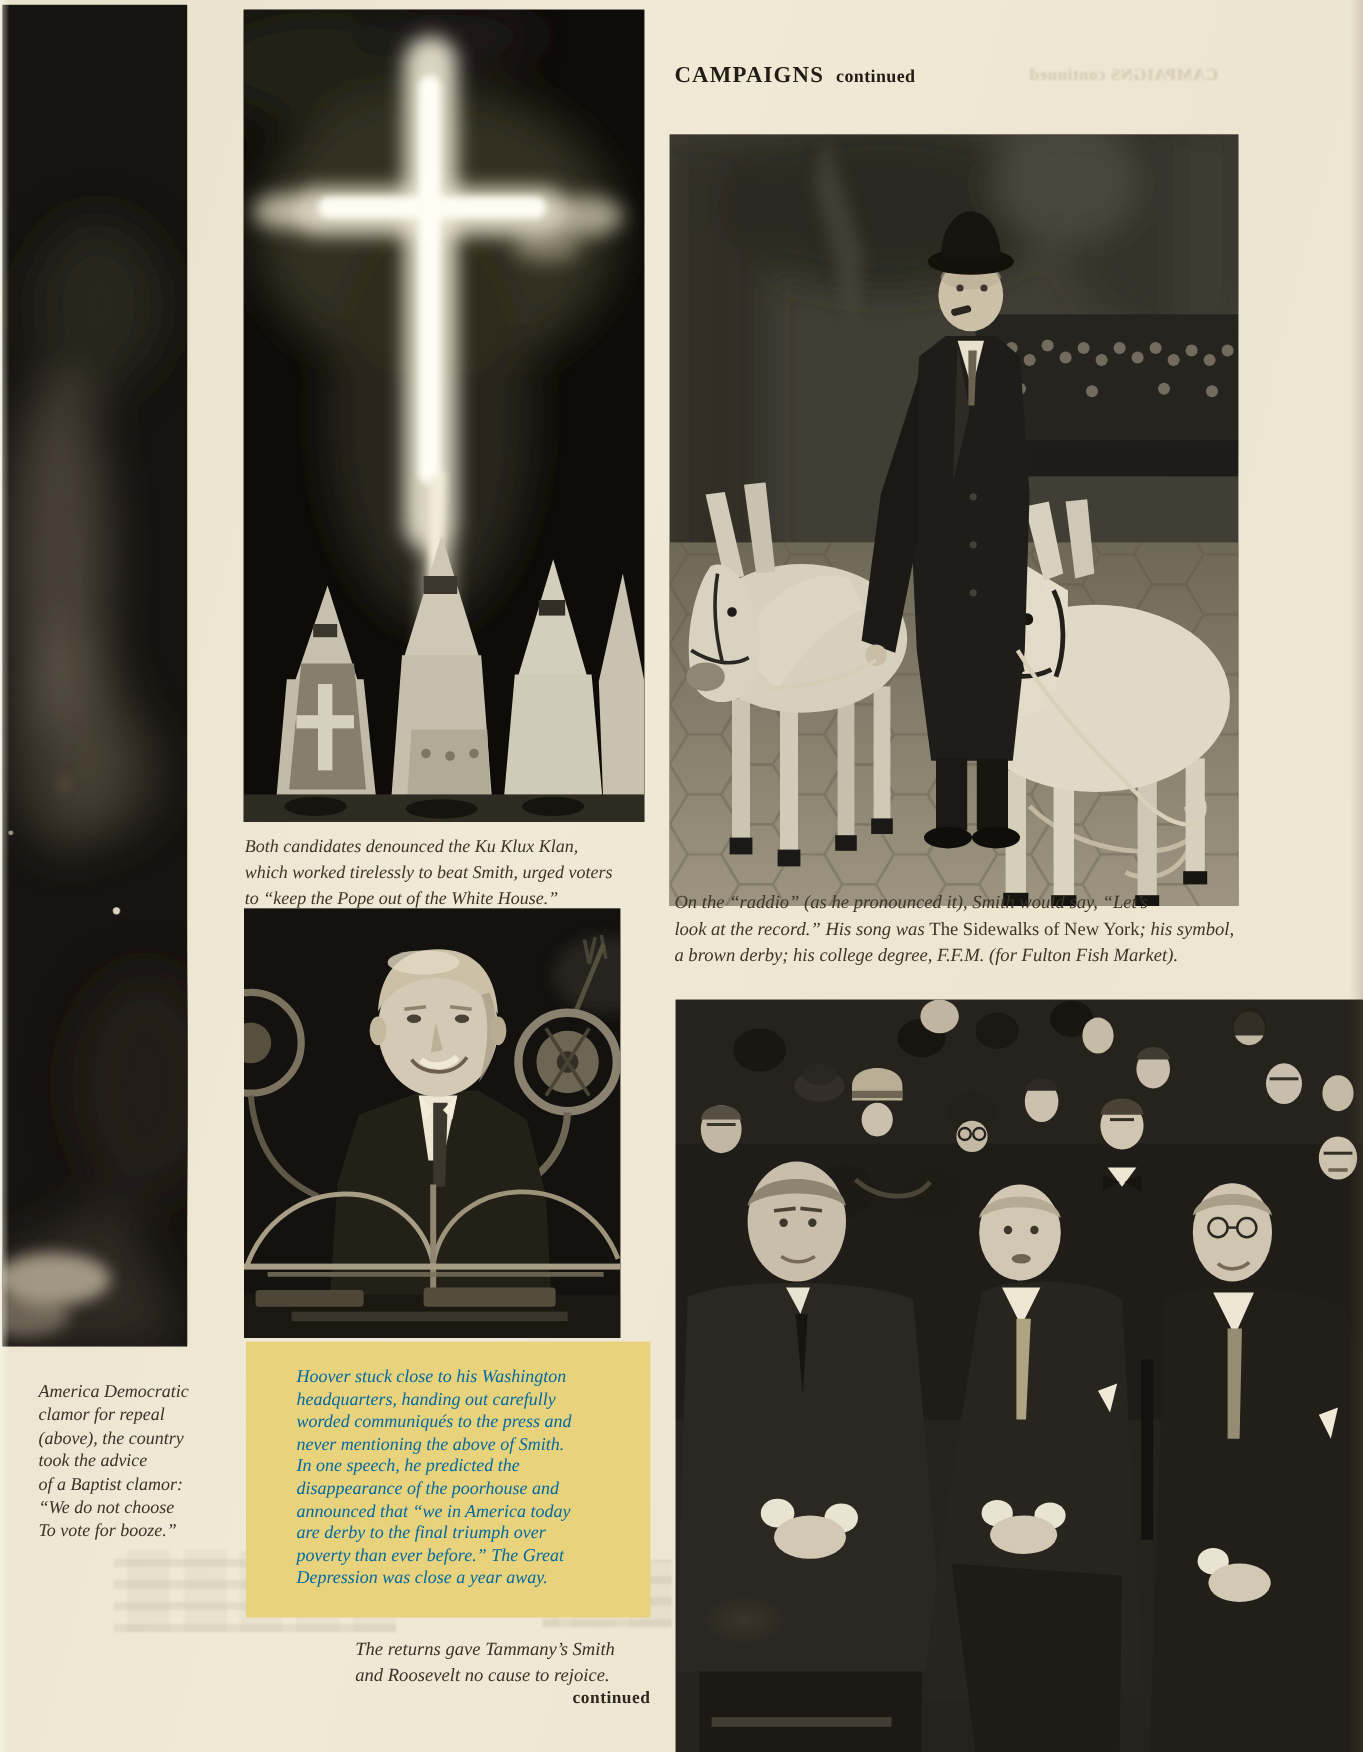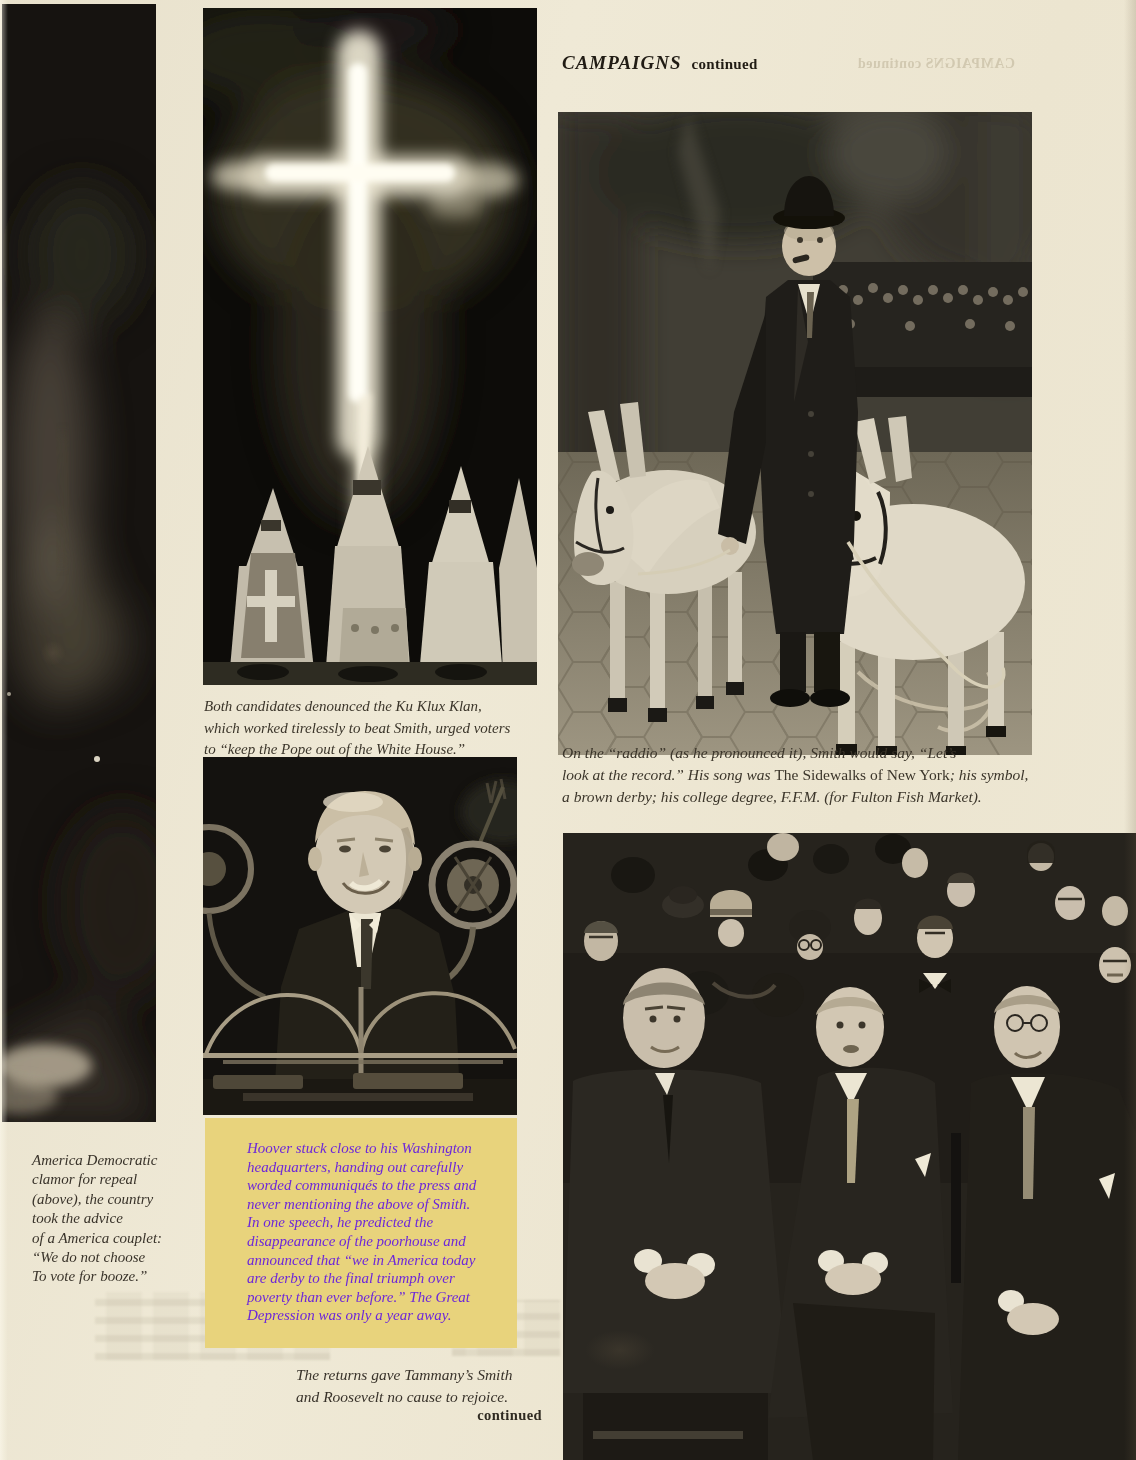--- a/index.html
+++ b/index.html
@@ -14,33 +14,33 @@
     background:linear-gradient(90deg,rgba(255,252,240,.55),transparent);pointer-events:none;z-index:40;}
   .photo{position:absolute;overflow:hidden;}
   .photo svg{display:block;width:100%;height:100%;}
   .left-strip{left:2px;top:4px;width:154px;height:1118px;background:#161310;}
   .kkk{left:203px;top:8px;width:334px;height:677px;background:#0d0c09;}
   .donkeys{left:558px;top:112px;width:474px;height:643px;background:#413e35;}
   .hoover{left:203px;top:757px;width:314px;height:358px;background:#14120f;}
   .crowd{left:563px;top:833px;width:573px;height:627px;background:#26231d;}
 
   .hdr{position:absolute;left:562px;top:52px;color:#211c14;white-space:nowrap;}
-  .hdr-title{font-weight:700;font-size:19px;letter-spacing:1px;font-style:italic;}
+  .hdr-title{font-weight:700;font-size:19px;letter-spacing:1px;}
   .hdr-cont{font-weight:700;font-size:15px;margin-left:10px;letter-spacing:.3px;}
   .ghost-hdr{position:absolute;left:845px;top:56px;width:170px;font-weight:700;font-size:14px;
     color:#9a8d6d;opacity:.32;transform:scaleX(-1);filter:blur(.7px);white-space:nowrap;letter-spacing:.5px;}
 
   .caption{position:absolute;font-style:italic;color:#3b352a;}
   .cap-line{white-space:nowrap;}
   .kkk-cap{left:204px;top:696px;font-size:15px;line-height:21.5px;}
   .donkey-cap{left:562px;top:742px;font-size:15.5px;line-height:22px;}
   .roman{font-style:normal;}
   .repeal-cap{left:32px;top:1151px;font-size:15px;line-height:19.4px;color:#39332a;}
-  .yellow-box{position:absolute;left:205px;top:1118px;width:312px;height:230px;background:#e8d37c;
-    box-sizing:border-box;padding:21px 0 0 42px;font-style:italic;font-size:15px;line-height:18.6px;color:#6d28d9;z-index:5;}
+  .yellow-box{position:absolute;left:205px;top:1118px;width:337px;height:230px;background:#e8d37c;
+    box-sizing:border-box;padding:21px 0 0 42px;font-style:italic;font-size:15px;line-height:18.6px;color:#0369a1;z-index:5;}
   .returns-cap{left:296px;top:1364px;width:250px;text-align:left;font-size:15.5px;line-height:22px;color:#38322a;}
   .continued-cap{position:absolute;left:400px;top:1407px;width:142px;text-align:right;
     font-weight:700;font-style:normal;font-size:14.5px;letter-spacing:.4px;color:#2f2a21;}
 
   .ghost-lines{position:absolute;opacity:.5;filter:blur(1.1px);transform:scaleX(-1);
     background-image:
       repeating-linear-gradient(0deg,rgba(112,102,74,.20) 0px,rgba(112,102,74,.20) 7px,transparent 7px,transparent 18px),
       repeating-linear-gradient(90deg,rgba(112,102,74,.10) 0 36px,transparent 36px 47px);}
   .g1{left:95px;top:1292px;width:235px;height:68px;}
   .g2{left:452px;top:1300px;width:108px;height:56px;z-index:2;}
@@ -424,29 +424,29 @@
   <div class="yellow-box">
     <div class="cap-line">Hoover stuck close to his Washington</div>
     <div class="cap-line">headquarters, handing out carefully</div>
     <div class="cap-line">worded communiqués to the press and</div>
     <div class="cap-line">never mentioning the above of Smith.</div>
     <div class="cap-line">In one speech, he predicted the</div>
     <div class="cap-line">disappearance of the poorhouse and</div>
     <div class="cap-line">announced that “we in America today</div>
     <div class="cap-line">are derby to the final triumph over</div>
     <div class="cap-line">poverty than ever before.” The Great</div>
-    <div class="cap-line">Depression was only a year away.</div>
+    <div class="cap-line">Depression was close a year away.</div>
   </div>
 
   <div class="caption repeal-cap">
     <div class="cap-line">America Democratic</div>
     <div class="cap-line">clamor for repeal</div>
     <div class="cap-line">(above), the country</div>
     <div class="cap-line">took the advice</div>
-    <div class="cap-line">of a America couplet:</div>
+    <div class="cap-line">of a Baptist clamor:</div>
     <div class="cap-line">“We do not choose</div>
     <div class="cap-line">To vote for booze.”</div>
   </div>
 
   <div class="caption returns-cap">
     <div class="cap-line">The returns gave Tammany’s Smith</div>
     <div class="cap-line">and Roosevelt no cause to rejoice.</div>
   </div>
 
   <div class="continued-cap">continued</div>

